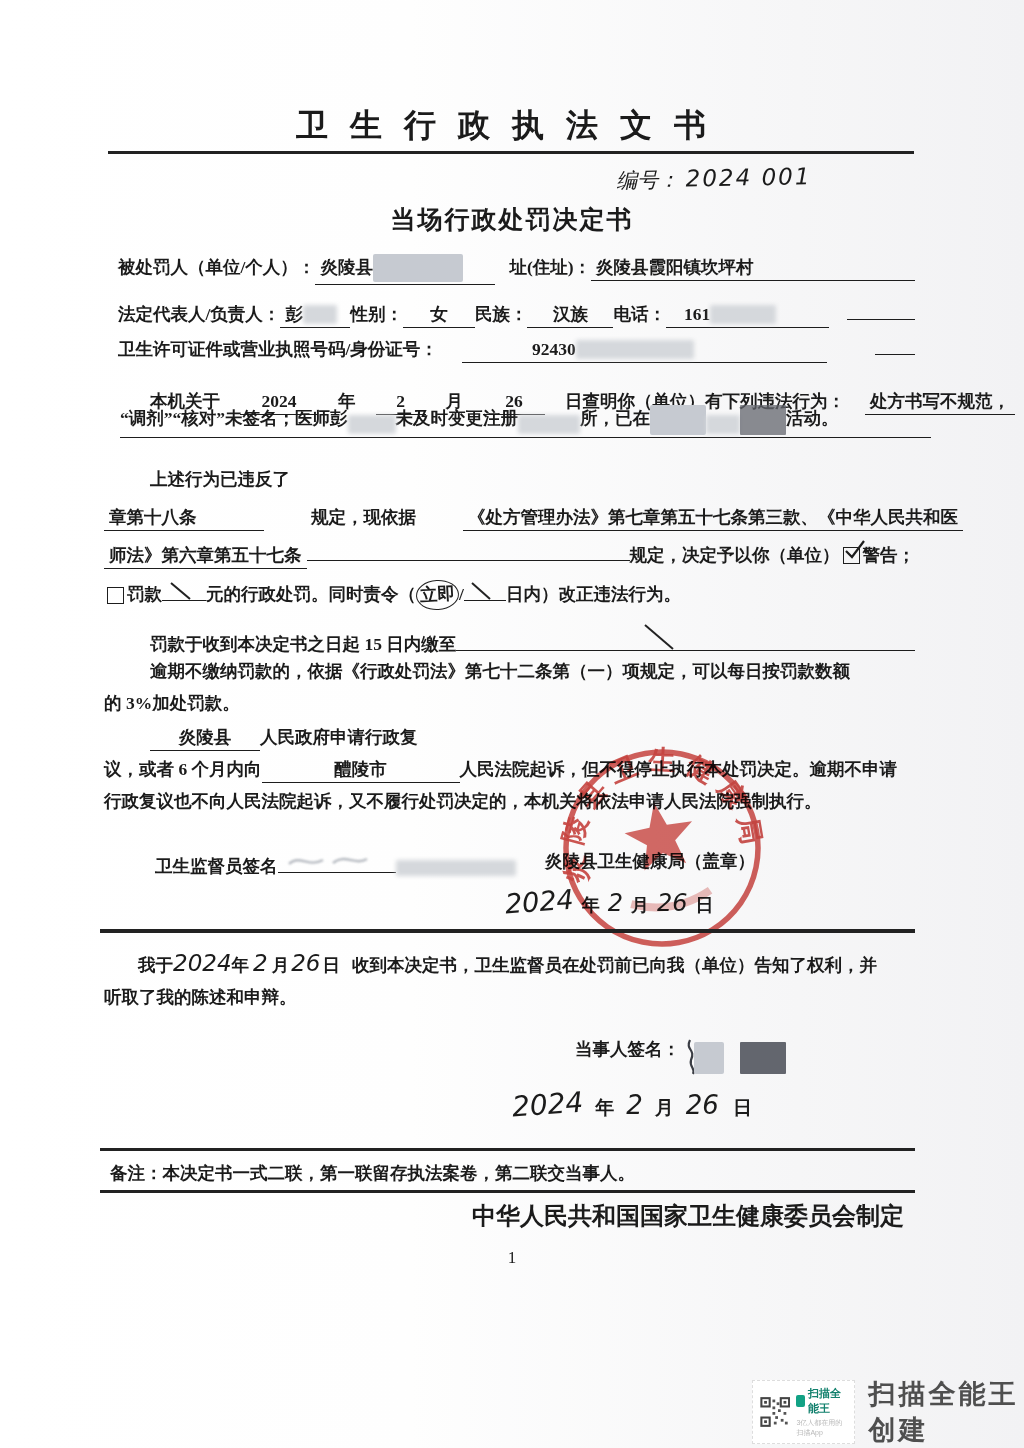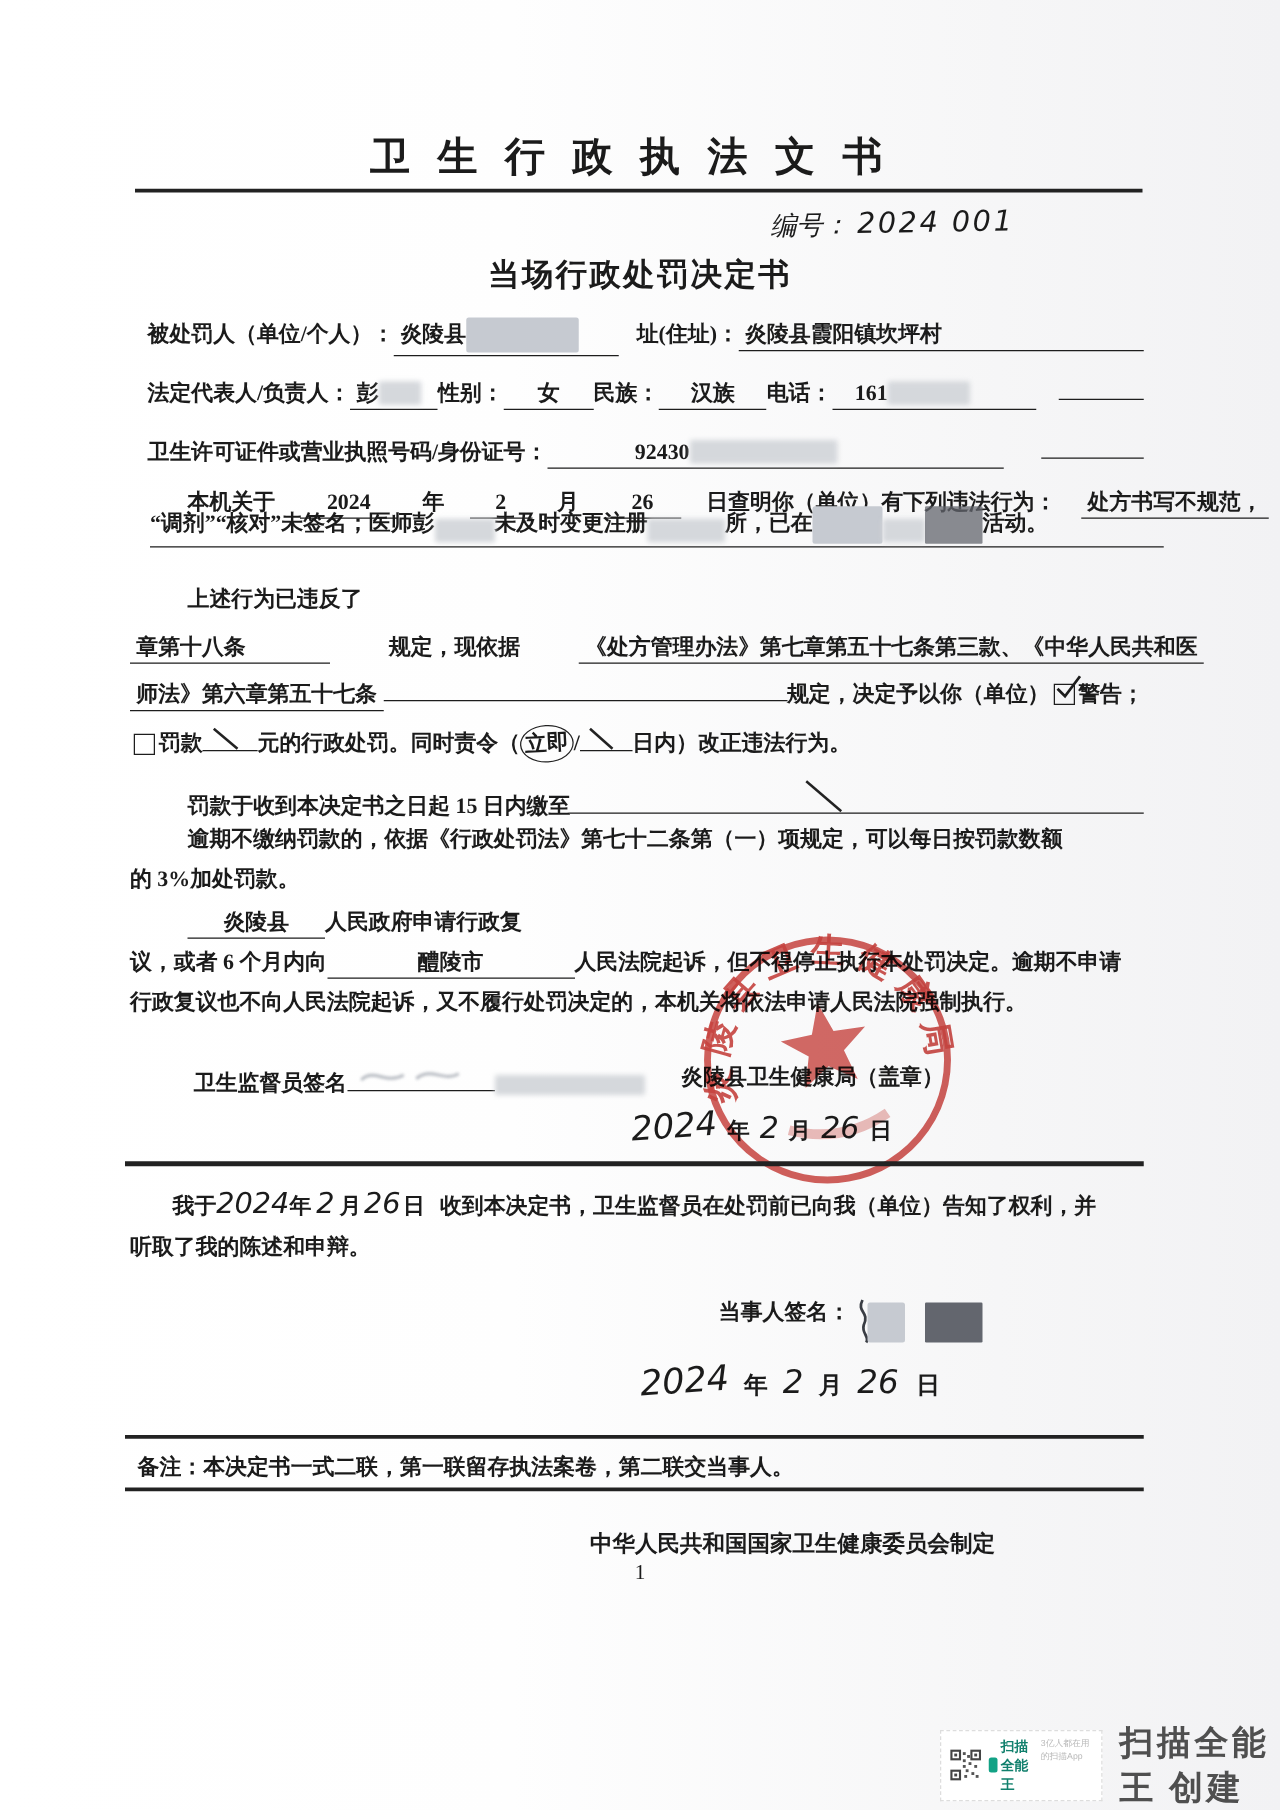--- a/index.html
+++ b/index.html
@@ -23,21 +23,21 @@
   .circled{border:1.8px solid #222;border-radius:50%;padding:0 3px 2px 3px;display:inline-block;transform:rotate(-3deg);}
   .rule{background:#222;position:absolute;}
   .letterhead{top:104px;left:42px;width:940px;text-align:center;font-size:32px;letter-spacing:22px;font-weight:600;}
   .doc-title{top:203px;left:42px;width:940px;text-align:center;font-size:25px;font-weight:bold;
     font-family:"Liberation Sans",sans-serif;letter-spacing:2px;}
   .doc-no{top:165px;left:616px;font-size:21px;transform:rotate(-1deg);}
   .doc-no .num{font-size:23px;letter-spacing:2px;}
   .stamp{mix-blend-mode:multiply;opacity:.92;}
   .wm{position:absolute;top:1376px;left:752px;display:flex;align-items:center;gap:14px;}
   .wm-box{display:flex;align-items:center;gap:6px;border:1px dashed #ddd;background:#fff;padding:5px 7px;}
-  .wm-col{display:flex;flex-direction:row;gap:2px;}
+  .wm-col{display:flex;flex-direction:column;gap:2px;}
   .wm-brandrow{display:flex;align-items:center;gap:3px;}
   .wm-sq{width:12px;height:12px;background:#12a285;display:inline-block;border-radius:2px;}
   .wm-brand{font-size:11px;font-weight:bold;color:#11806d;font-family:"Liberation Sans",sans-serif;}
   .wm-tag{font-size:7px;color:#b8b8b8;font-family:"Liberation Sans",sans-serif;}
   .wm-caption{font-size:27px;color:#4f4f4f;letter-spacing:3px;font-weight:600;}
   .faintsig{filter:blur(1.2px);opacity:.85;align-self:flex-end;}
 </style>
 </head>
 <body>
 
@@ -81,21 +81,21 @@
     </span>
     <span class="lbl">电话：</span>
     <span class="fill" style="min-width:140px;padding-left:18px;">
       <span>161</span>
       <span class="smudge" style="width:66px;"></span>
     </span>
     <span class="flex1"></span>
     <span class="fill" style="width:58px;"></span>
   </div>
 
-  <div class="line" style="top:348px;left:118px;width:797px;">
+  <div class="line" style="top:336px;left:118px;width:797px;gap:24px;">
     <span class="lbl">卫生许可证件或营业执照号码/身份证号：</span>
     <span class="fill" style="min-width:290px;padding-left:70px;">
       <span>92430</span>
       <span class="smudge" style="width:118px;"></span>
     </span>
     <span class="flex1"></span>
     <span class="fill" style="width:72px;"></span>
   </div>
 
   <div class="line" style="top:388px;left:150px;width:765px;gap:20px;">
@@ -275,21 +275,21 @@
     <span style="margin:0 12px;">月</span>
     <span class="hand" style="font-size:26px;">26</span>
     <span style="margin:0 14px;">日</span>
   </div>
 
   <div class="rule" style="top:1148px;left:100px;width:815px;height:3px;"></div>
   <div class="line" style="top:1160px;left:110px;">
     <span>备注：本决定书一式二联，第一联留存执法案卷，第二联交当事人。</span>
   </div>
   <div class="rule" style="top:1190px;left:100px;width:815px;height:2.5px;"></div>
-  <div class="line" style="top:1198px;left:472px;font-family:'Liberation Sans',sans-serif;font-weight:bold;font-size:18px;margin-top:24px;">
+  <div class="line" style="top:1198px;left:472px;font-family:'Liberation Sans',sans-serif;font-weight:bold;font-size:24px;">
     <span>中华人民共和国国家卫生健康委员会制定</span>
   </div>
   <div class="abs" style="top:1248px;left:42px;width:940px;text-align:center;font-size:17px;">1</div>
 
   <div class="wm">
     <div class="wm-box">
       <svg width="44" height="44" viewBox="0 0 44 44">
         <rect x="0" y="0" width="44" height="44" fill="#fff"></rect>
         <rect x="2" y="2" width="12" height="12" fill="none" stroke="#444" stroke-width="3"></rect>
         <rect x="30" y="2" width="12" height="12" fill="none" stroke="#444" stroke-width="3"></rect>

